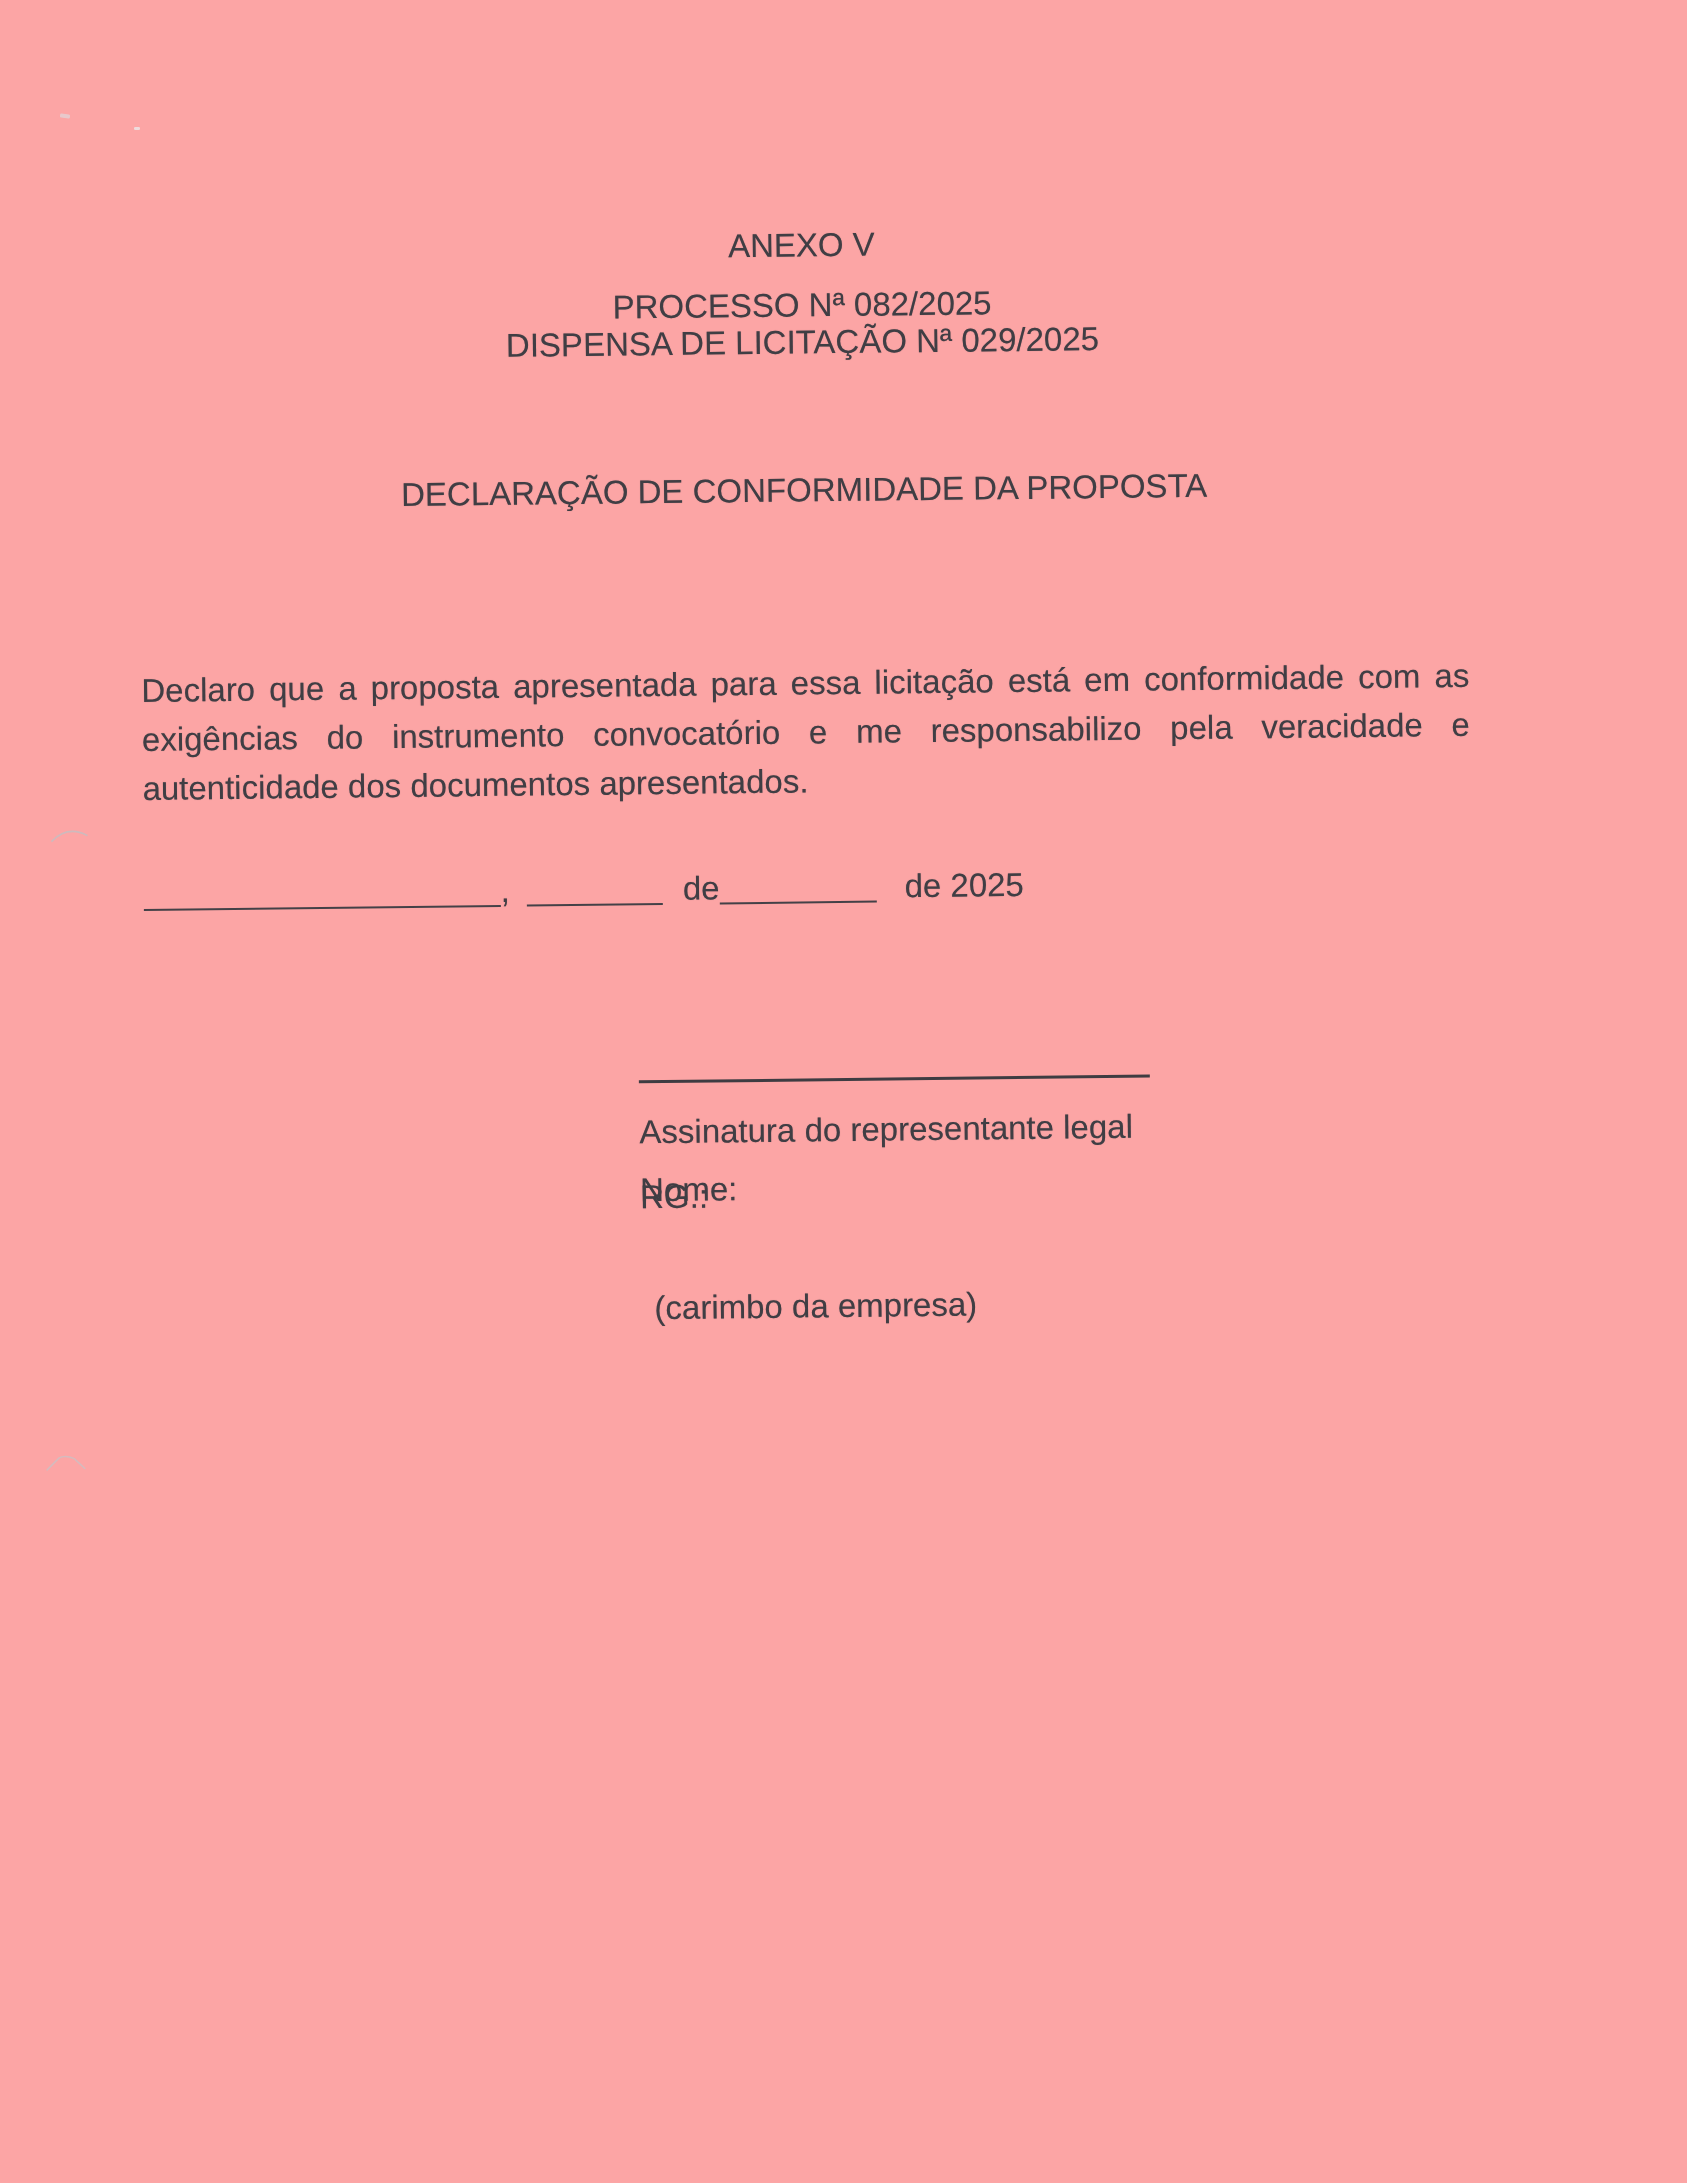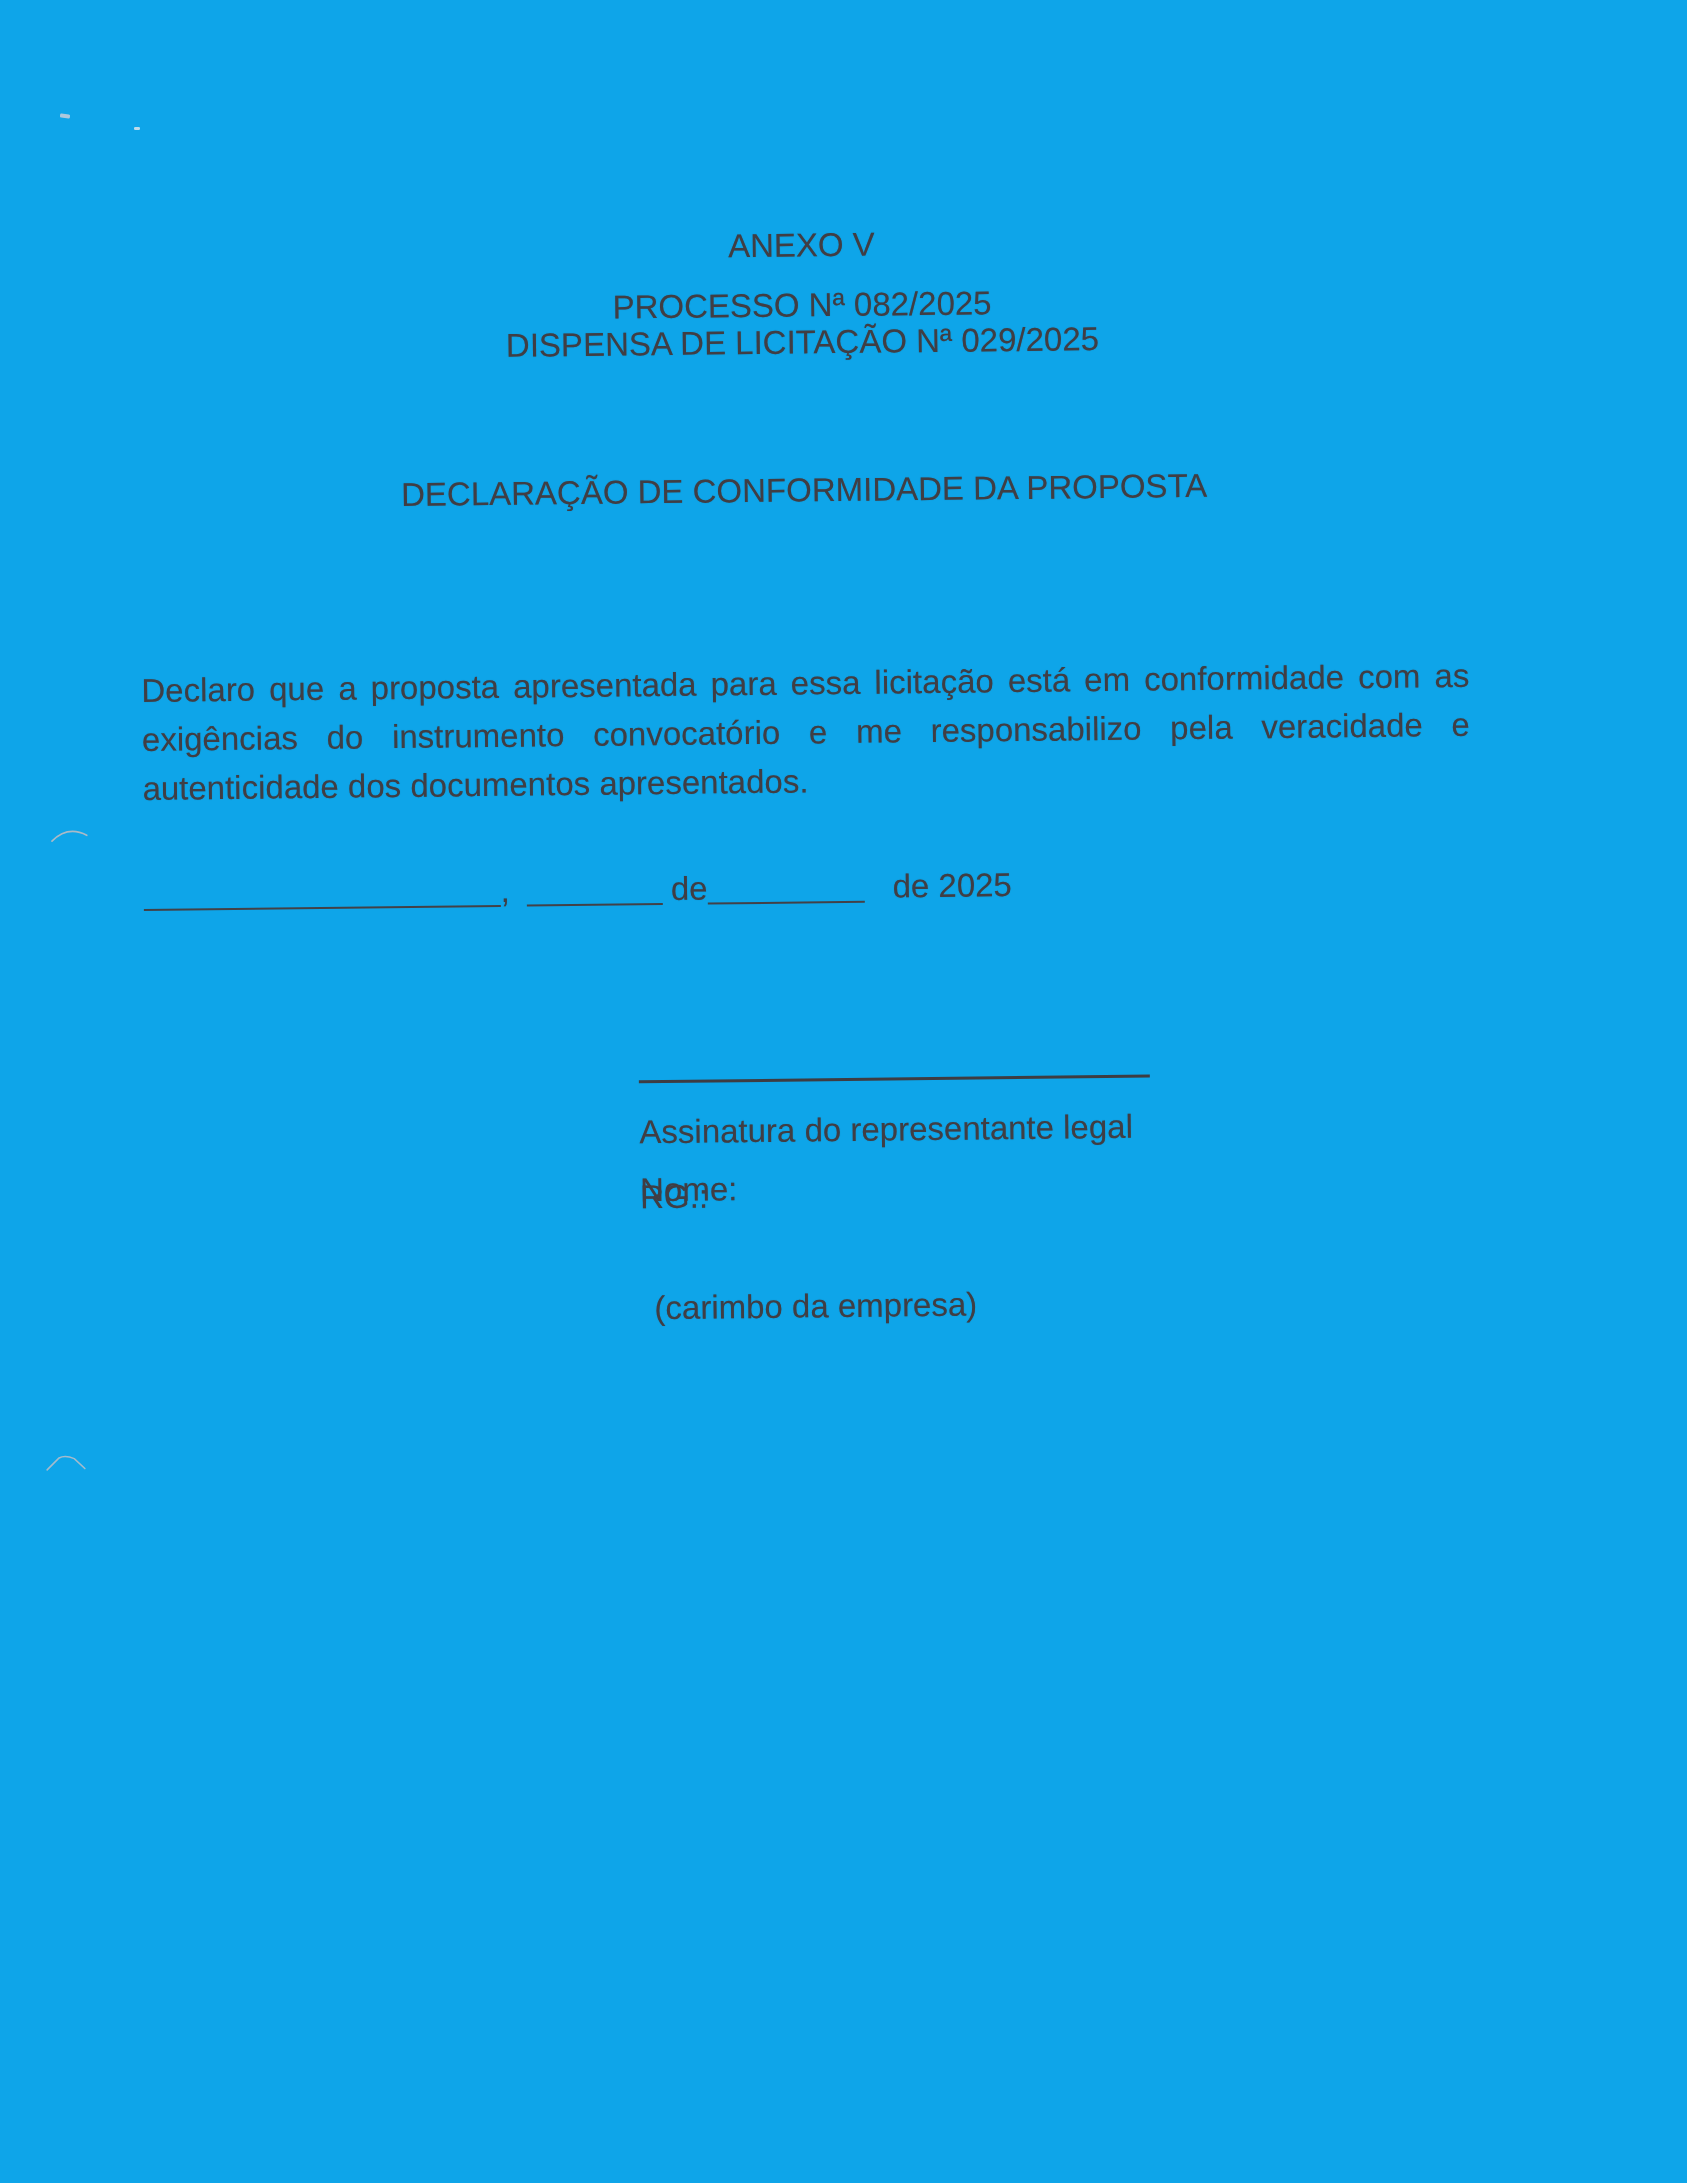--- a/index.html
+++ b/index.html
@@ -4,21 +4,21 @@
 <style>
   html, body {
     margin: 0;
     padding: 0;
     background: #ffffff;
   }
   .page {
     position: relative;
     width: 1687px;
     height: 2183px;
-    background: #0ea5e9;
+    background: #fca5a5;
     overflow: hidden;
     font-family: "Liberation Sans", "DejaVu Sans", sans-serif;
     color: #403e44;
   }
   
   .skew {
     position: absolute;
     left: 0; top: 0;
     width: 100%; height: 100%;
     transform: rotate(-0.65deg);
@@ -70,21 +70,21 @@
   }
   .blank {
     display: inline-block;
     height: 0;
     border-bottom: 2.6px solid #434147;
     vertical-align: -5.3px;
   }
   .blank.b1 { width: 357px; }
   .blank.b2 { width: 136px; margin-left: 17px; }
   .blank.b3 { width: 157px; }
-  .de-month { margin-left: 8px; }
+  .de-month { margin-left: 20px; }
   .de-year  { margin-left: 28px; }
   
   .sigline {
     position: absolute;
     left: 637px;
     top: 1078px;
     width: 511px;
     height: 0;
     border-top: 3.3px solid #3e3c42;
   }

